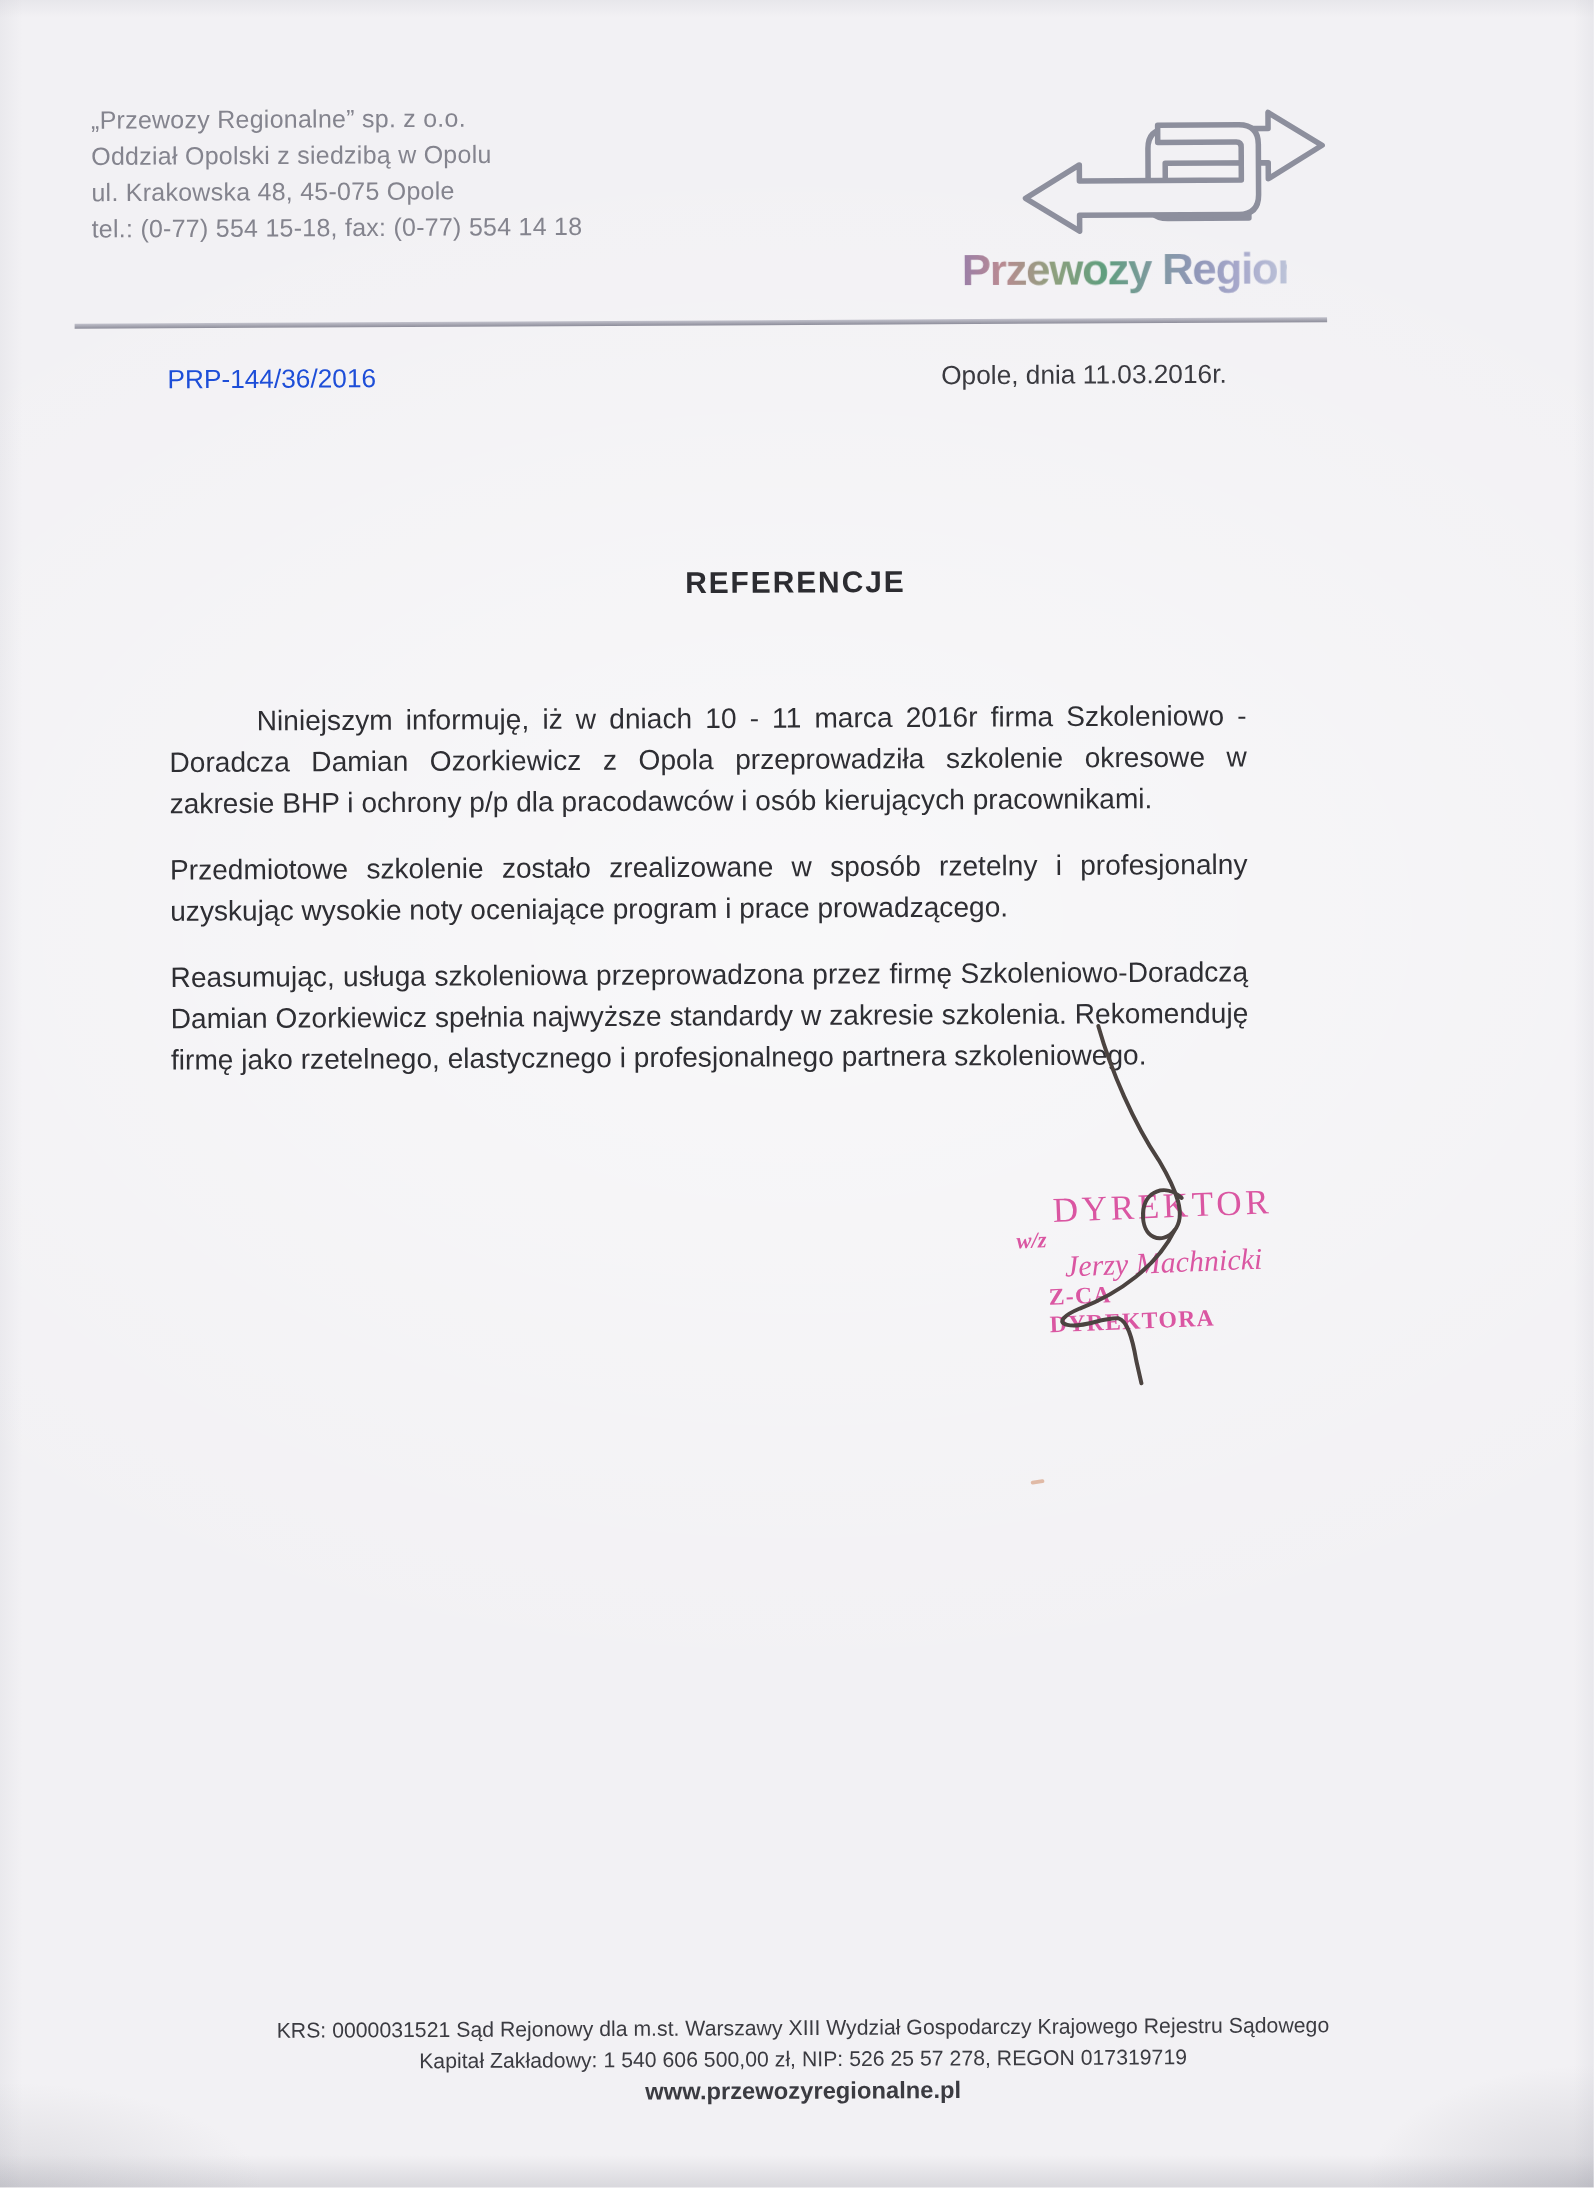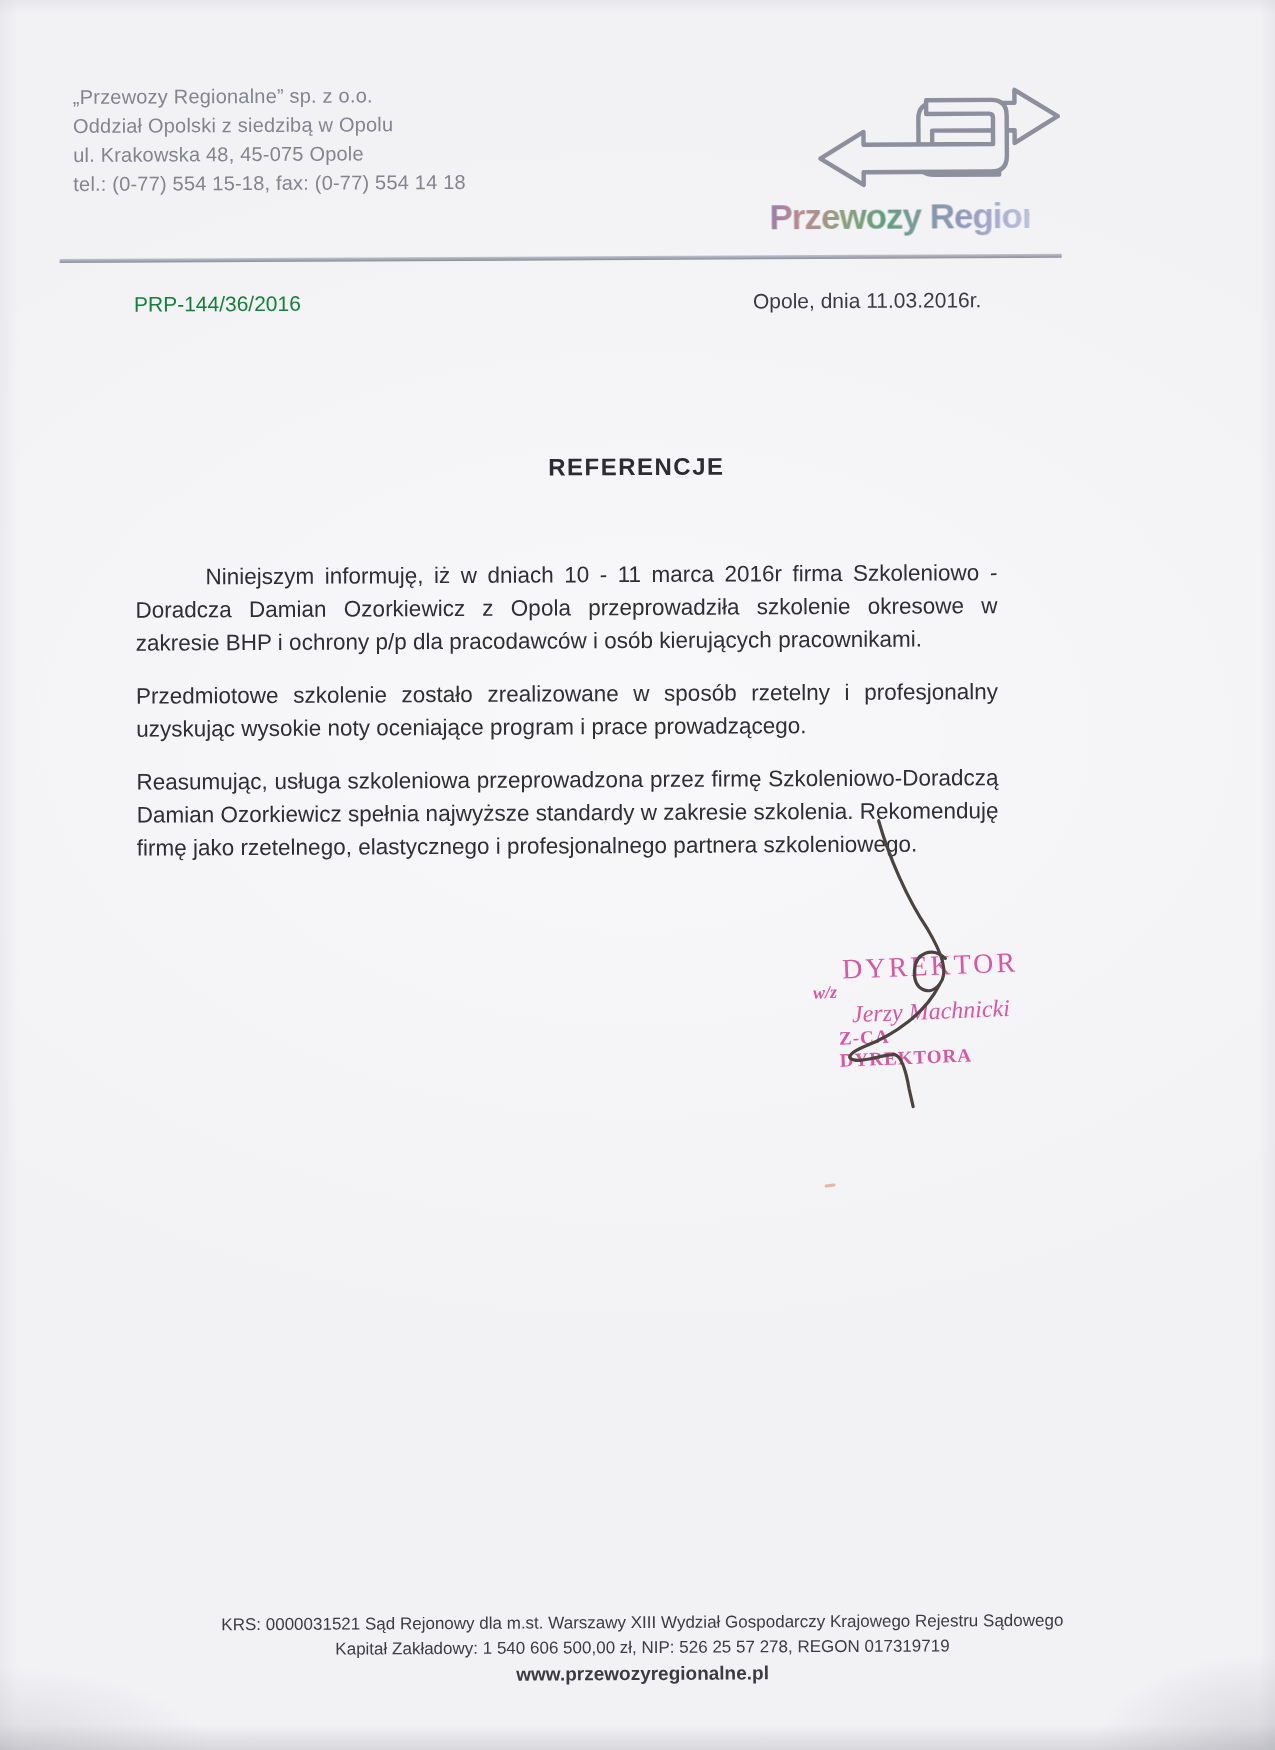--- a/index.html
+++ b/index.html
@@ -33,21 +33,21 @@
     position:absolute;left:772px;top:198px;width:260px;
     font-size:35px;font-weight:bold;letter-spacing:-1px;white-space:nowrap;
     background:linear-gradient(90deg,#9a7fa8 0%,#b98a92 12%,#8fa07e 28%,#5f9e7e 44%,#7e9a9e 58%,#9097b8 72%,#a7a8cb 85%,#bcc3d8 100%);
     -webkit-background-clip:text;background-clip:text;color:transparent;
     filter:blur(.3px);
   }
   .rule{position:absolute;left:62px;top:256px;width:1002px;height:4px;
     background:linear-gradient(180deg,#c2c2cc,#8d8d9a);}
 
   
-  .ref-number{position:absolute;left:136px;top:290px;font-size:21px;color:#15803d;}
+  .ref-number{position:absolute;left:136px;top:290px;font-size:21px;color:#1d4ed8;}
   .ref-date{position:absolute;left:755px;top:290px;font-size:21px;color:#3a3a40;}
 
   
   .title{position:absolute;left:0;top:453px;width:1275px;text-align:center;
     font-size:24px;font-weight:bold;letter-spacing:1.5px;color:#2c2c31;}
 
   
   .body-text{position:absolute;left:136px;top:558px;width:862px;color:#2e2e33;
     font-size:22.5px;line-height:33px;text-align:justify;}
   .body-text p{margin:0 0 20px 0;}

